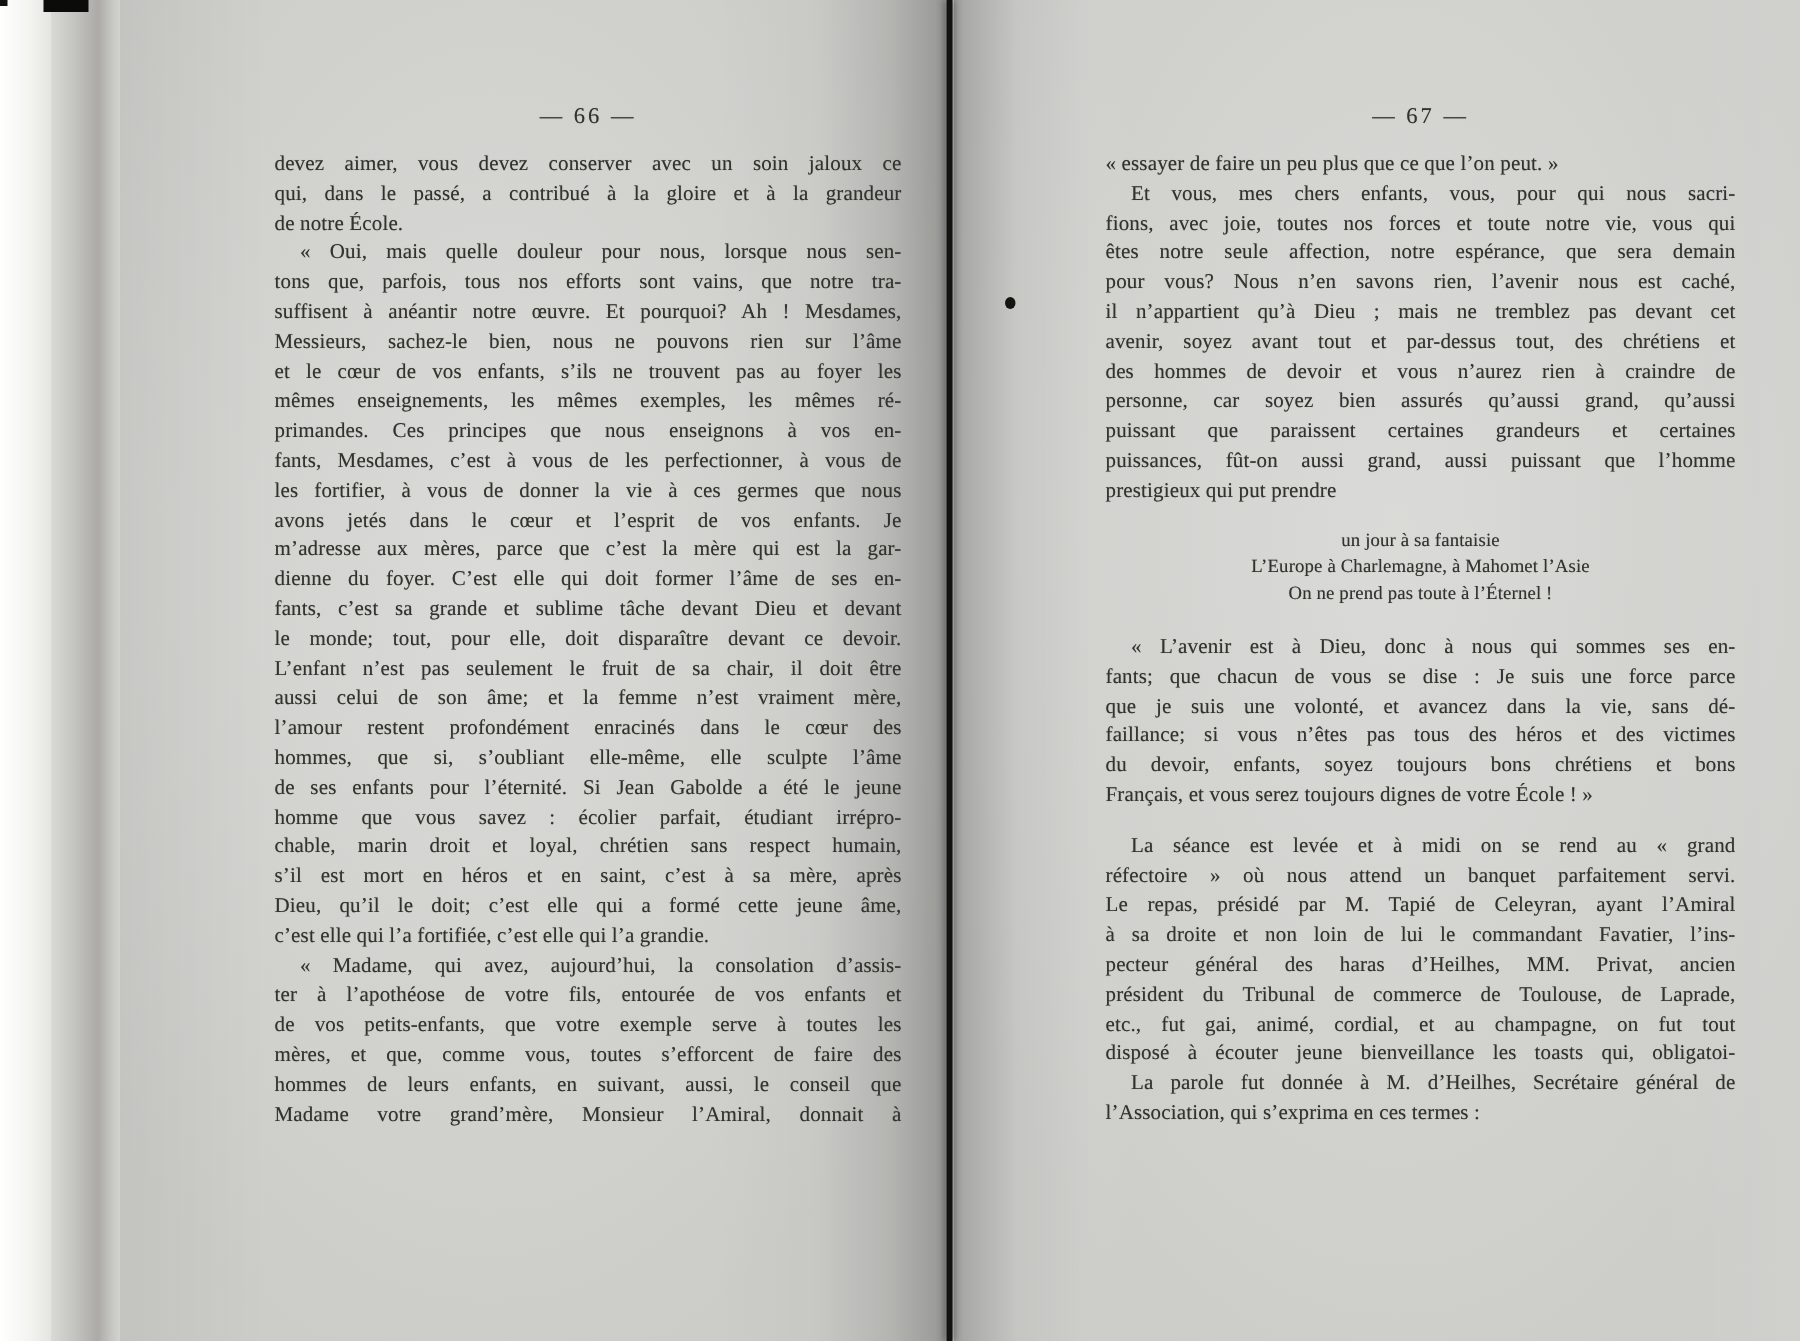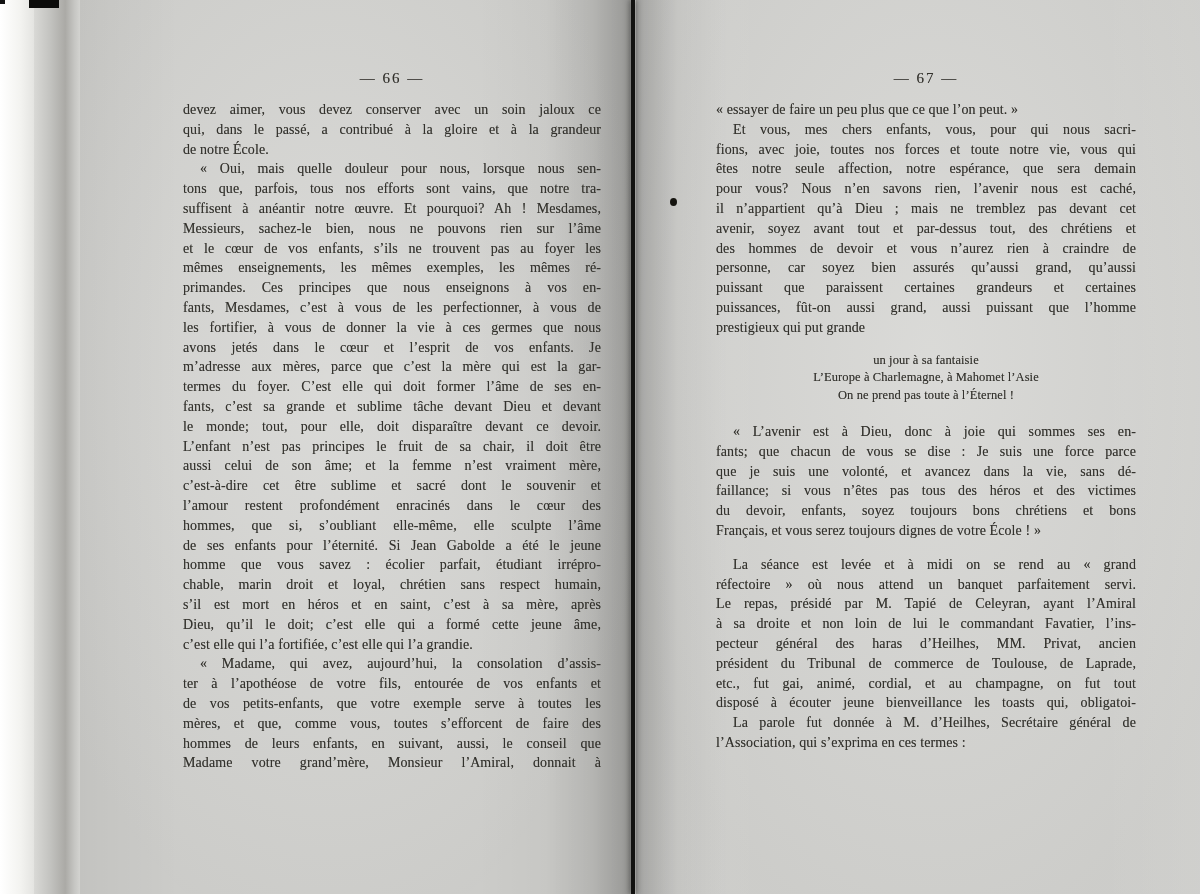--- a/index.html
+++ b/index.html
@@ -31,21 +31,21 @@
   .gutter-line { position:absolute; left:631px; top:0; width:4px; height:894px;
     background: var(--gutter,#121210); box-shadow: 0 0 6px 1px rgba(25,25,22,0.55); }
   .ink-spot { position:absolute; left:670px; top:198px; width:7px; height:8px;
     border-radius:50%; background:#15140f; }
 
   
   .page-text { position:absolute; top:68px; width:418px; color: var(--ink,#33322d);
     font-size:14px; line-height:19.8px; letter-spacing:0.1px;
     text-shadow: 0 0 0.5px rgba(46,45,40,0.45); }
   .page-text.left  { left:183px; }
-  .page-text.right { left:716px; width:420px; }
+  .page-text.right { left:737px; width:420px; }
   .page-header { text-align:center; font-size:15px; letter-spacing:2px;
     line-height:20px; margin-bottom:12px; }
   .line { text-align:justify; text-align-last:justify; }
   .line.endline { text-align-last:left; }
   .para.indent .line:first-child { text-indent:17px; }
   .para.verse { margin:14px 0 18px; font-size:12.5px; line-height:17.5px; }
   .para.verse .line { text-align:right; text-align-last:center; }
   .para.spaced { margin-top:14px; }
 </style>
 </head>
@@ -76,26 +76,25 @@
           <div class="line">tons que, parfois, tous nos efforts sont vains, que notre tra-</div>
           <div class="line">suffisent à anéantir notre œuvre. Et pourquoi? Ah ! Mesdames,</div>
           <div class="line">Messieurs, sachez-le bien, nous ne pouvons rien sur l’âme</div>
           <div class="line">et le cœur de vos enfants, s’ils ne trouvent pas au foyer les</div>
           <div class="line">mêmes enseignements, les mêmes exemples, les mêmes ré-</div>
           <div class="line">primandes. Ces principes que nous enseignons à vos en-</div>
           <div class="line">fants, Mesdames, c’est à vous de les perfectionner, à vous de</div>
           <div class="line">les fortifier, à vous de donner la vie à ces germes que nous</div>
           <div class="line">avons jetés dans le cœur et l’esprit de vos enfants. Je</div>
           <div class="line">m’adresse aux mères, parce que c’est la mère qui est la gar-</div>
-          <div class="line">termes du foyer. C’est elle qui doit former l’âme de ses en-</div>
+          <div class="line">dienne du foyer. C’est elle qui doit former l’âme de ses en-</div>
           <div class="line">fants, c’est sa grande et sublime tâche devant Dieu et devant</div>
           <div class="line">le monde; tout, pour elle, doit disparaître devant ce devoir.</div>
-          <div class="line">L’enfant n’est pas principes le fruit de sa chair, il doit être</div>
+          <div class="line">L’enfant n’est pas seulement le fruit de sa chair, il doit être</div>
           <div class="line">aussi celui de son âme; et la femme n’est vraiment mère,</div>
-          <div class="line">c’est-à-dire cet être sublime et sacré dont le souvenir et</div>
           <div class="line">l’amour restent profondément enracinés dans le cœur des</div>
           <div class="line">hommes, que si, s’oubliant elle-même, elle sculpte l’âme</div>
           <div class="line">de ses enfants pour l’éternité. Si Jean Gabolde a été le jeune</div>
           <div class="line">homme que vous savez : écolier parfait, étudiant irrépro-</div>
           <div class="line">chable, marin droit et loyal, chrétien sans respect humain,</div>
           <div class="line">s’il est mort en héros et en saint, c’est à sa mère, après</div>
           <div class="line">Dieu, qu’il le doit; c’est elle qui a formé cette jeune âme,</div>
           <div class="line endline">c’est elle qui l’a fortifiée, c’est elle qui l’a grandie.</div>
         </div>
         <div class="para indent">
@@ -119,29 +118,29 @@
           <div class="line">Et vous, mes chers enfants, vous, pour qui nous sacri-</div>
           <div class="line">fions, avec joie, toutes nos forces et toute notre vie, vous qui</div>
           <div class="line">êtes notre seule affection, notre espérance, que sera demain</div>
           <div class="line">pour vous? Nous n’en savons rien, l’avenir nous est caché,</div>
           <div class="line">il n’appartient qu’à Dieu ; mais ne tremblez pas devant cet</div>
           <div class="line">avenir, soyez avant tout et par-dessus tout, des chrétiens et</div>
           <div class="line">des hommes de devoir et vous n’aurez rien à craindre de</div>
           <div class="line">personne, car soyez bien assurés qu’aussi grand, qu’aussi</div>
           <div class="line">puissant que paraissent certaines grandeurs et certaines</div>
           <div class="line">puissances, fût-on aussi grand, aussi puissant que l’homme</div>
-          <div class="line endline">prestigieux qui put grande</div>
+          <div class="line endline">prestigieux qui put prendre</div>
         </div>
         <div class="para verse">
           <div class="line">un jour à sa fantaisie</div>
           <div class="line">L’Europe à Charlemagne, à Mahomet l’Asie</div>
           <div class="line endline">On ne prend pas toute à l’Éternel !</div>
         </div>
         <div class="para indent">
-          <div class="line">« L’avenir est à Dieu, donc à joie qui sommes ses en-</div>
+          <div class="line">« L’avenir est à Dieu, donc à nous qui sommes ses en-</div>
           <div class="line">fants; que chacun de vous se dise : Je suis une force parce</div>
           <div class="line">que je suis une volonté, et avancez dans la vie, sans dé-</div>
           <div class="line">faillance; si vous n’êtes pas tous des héros et des victimes</div>
           <div class="line">du devoir, enfants, soyez toujours bons chrétiens et bons</div>
           <div class="line endline">Français, et vous serez toujours dignes de votre École ! »</div>
         </div>
         <div class="para indent spaced">
           <div class="line">La séance est levée et à midi on se rend au « grand</div>
           <div class="line">réfectoire » où nous attend un banquet parfaitement servi.</div>
           <div class="line">Le repas, présidé par M. Tapié de Celeyran, ayant l’Amiral</div>

